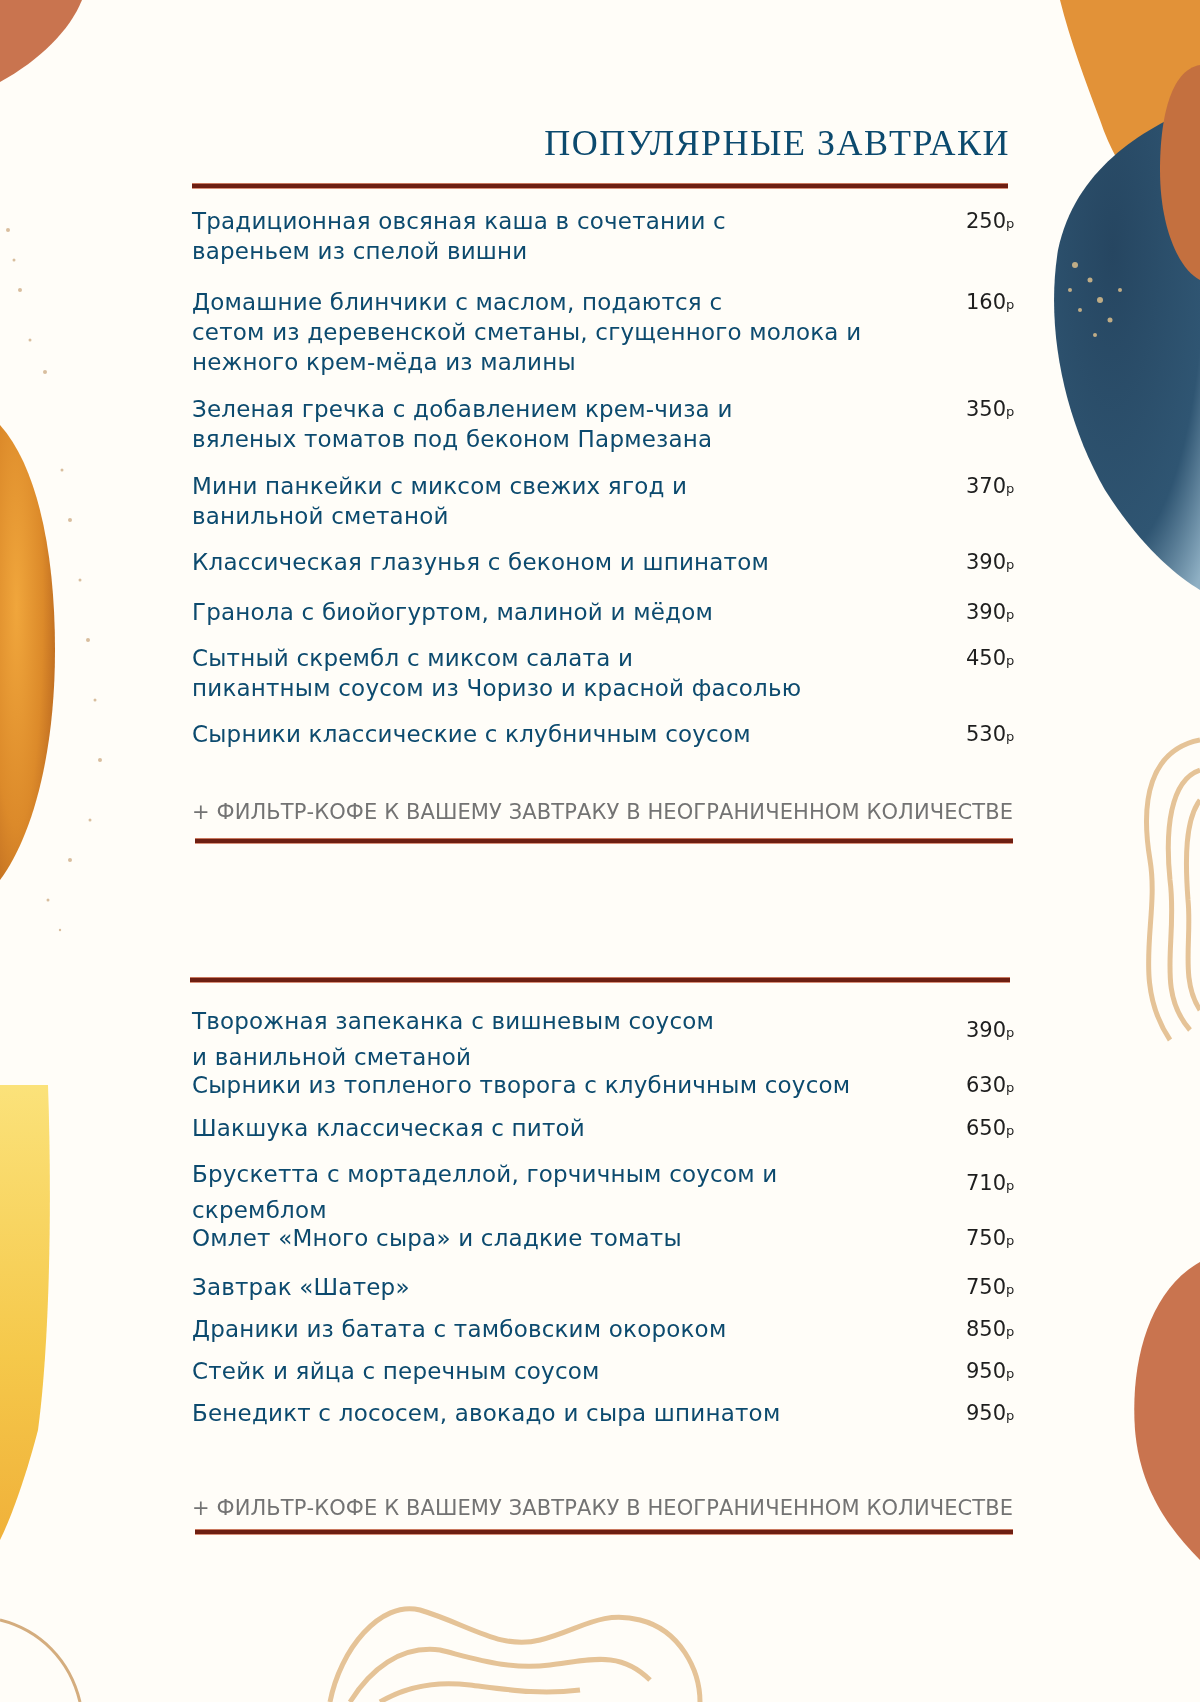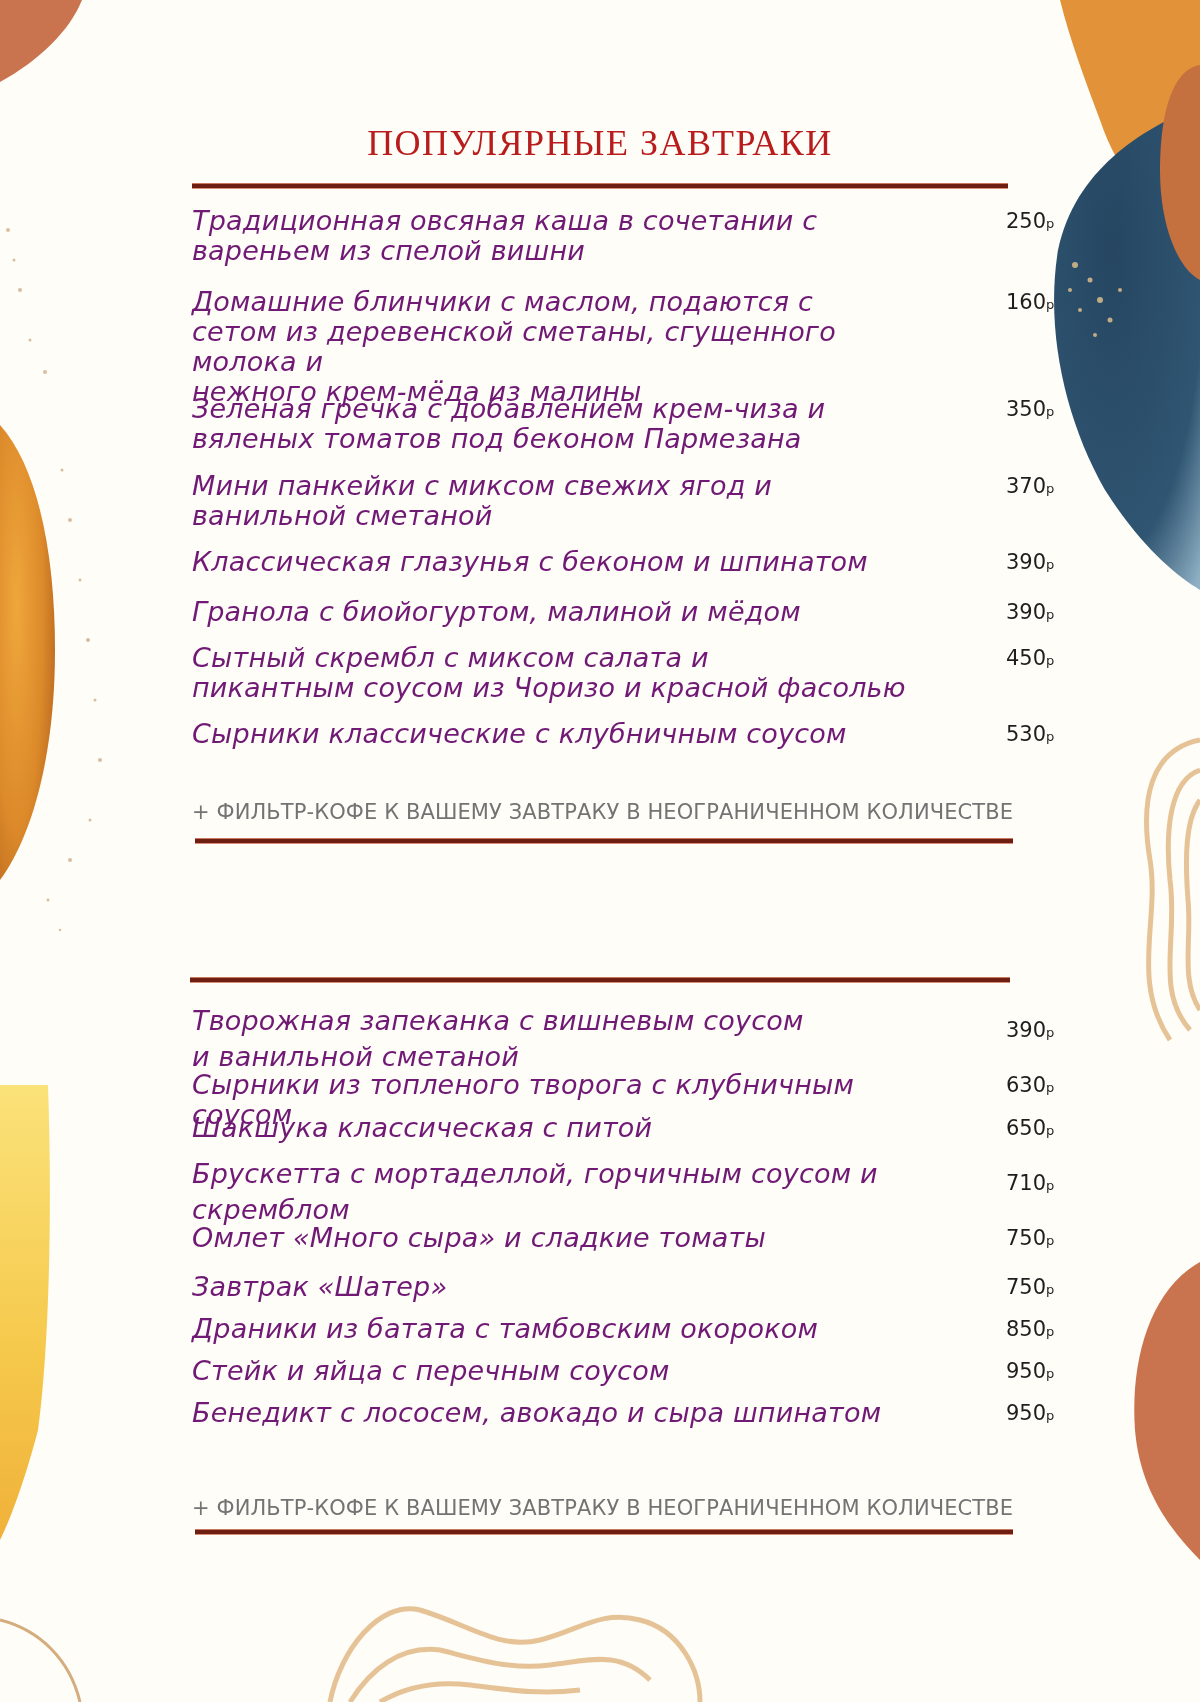--- a/index.html
+++ b/index.html
@@ -6,41 +6,40 @@
   body {
     width: 1200px; height: 1702px; position: relative; overflow: hidden;
     background: #fffdf8;
     font-family: "DejaVu Sans", sans-serif;
     color: #1d1d1d;
   }
   .deco { position: absolute; pointer-events: none; }
   .sheet { position: absolute; left: 0; top: 0; width: 1200px; height: 1702px; }
 
   .section-title {
-    position: absolute; left: 190px; width: 820px; text-align: center;
+    position: absolute; left: 190px; width: 820px; text-align: right;
     font-family: "Liberation Serif", "DejaVu Serif", serif;
-    font-size: 36px; letter-spacing: 1.5px; color: #b91c1c; margin: 0; font-weight: normal;
+    font-size: 36px; letter-spacing: 1.5px; color: #0c4a6e; margin: 0; font-weight: normal;
   }
   .rule {
     position: absolute; height: 4px; background: #6e1f12;
     box-shadow: 0 1px 0 #d9907a, 0 -1px 0 #c9785f;
   }
   .item {
     position: absolute; left: 192px; width: 820px;
   }
   .item-name {
     position: absolute; left: 0; top: 0; width: 720px;
-    font-size: 27px; line-height: 30px; letter-spacing: 0.2px; color: #701a75;
+    font-size: 23px; line-height: 30px; letter-spacing: 0.2px; color: #0c4a6e;
     white-space: pre-line;
-    font-style: italic;
   }
   .item-name.tight { line-height: 36px; }
   .item-price {
     position: absolute; left: 774px; top: 0;
-    font-size: 21px; line-height: 30px; color: #1e1e1e; margin-left: 40px;
+    font-size: 21px; line-height: 30px; color: #1e1e1e;
   }
   .item-price .cur { font-size: 13px; }
   .note {
     position: absolute; left: 192px; width: 830px;
     font-size: 21px; letter-spacing: 0.1px; color: #737373; white-space: nowrap;
   }
 </style>
 </head>
 <body>
 

